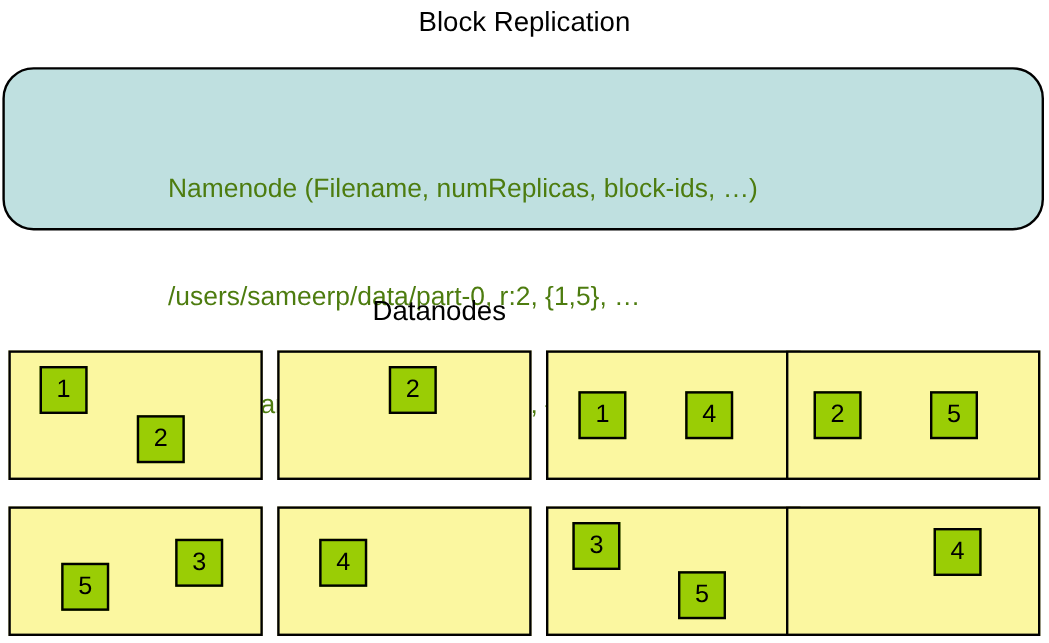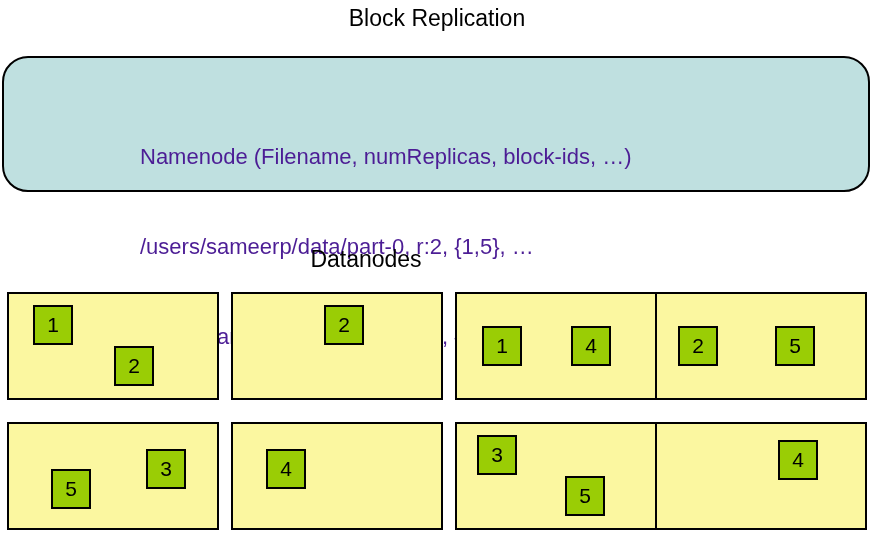--- a/index.html
+++ b/index.html
@@ -41,21 +41,21 @@
     border: 2px solid #000000;
     border-radius: 26px;
   }
   #namenode-text {
     position: absolute;
     left: 136px;
     top: 24px;
     font-size: 22px;
     line-height: 30px;
     white-space: pre;
-    color: #4c1d95;
+    color: #4d7c0f;
   }
   #namenode-text .nn-line {
     display: block;
     white-space: pre;
   }
 
   
   #datanodes-label {
     position: absolute;
     left: 0;

